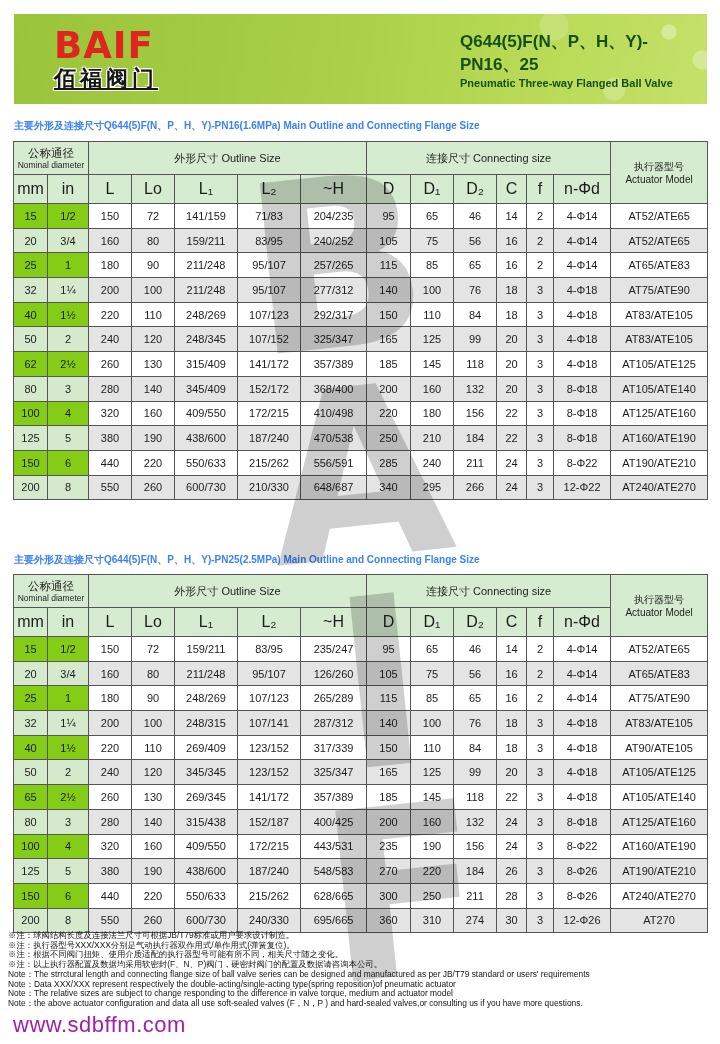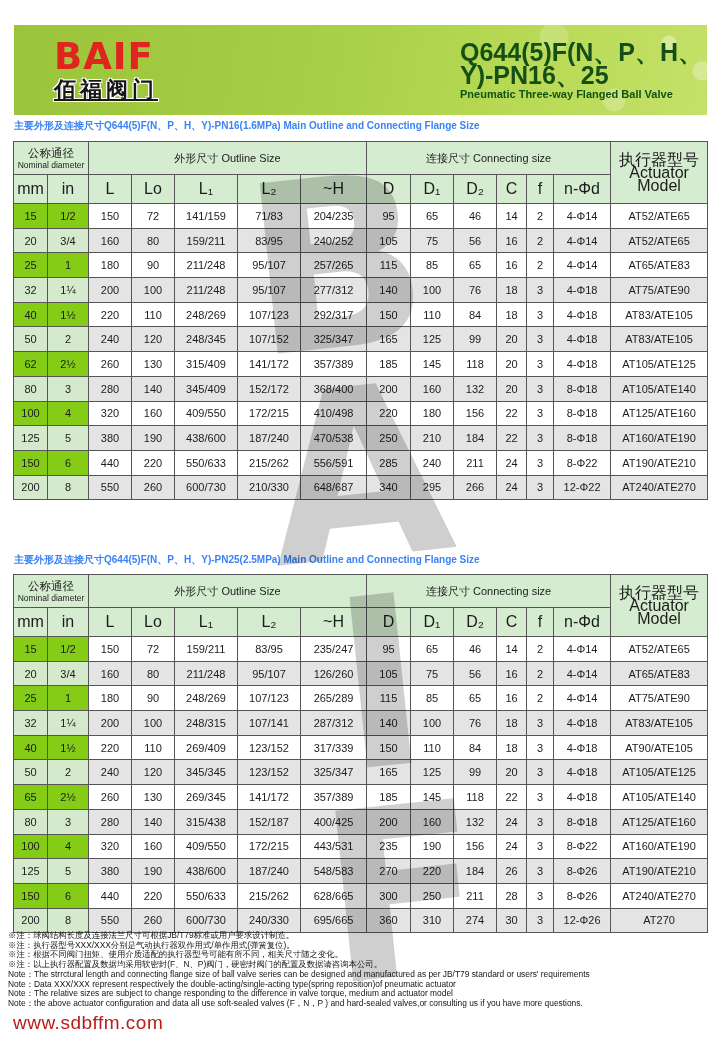--- a/index.html
+++ b/index.html
@@ -2,59 +2,59 @@
 <html><head>
 <meta charset="utf-8">
 <style>
   * { box-sizing: border-box; margin: 0; padding: 0; }
   html,body { background:#fff; }
   body { width:720px; height:1044px; font-family:"Liberation Sans", sans-serif; }
   .page { position:relative; width:720px; height:1044px; background:#fff; overflow:hidden; }
 
   
   .banner {
-    position:absolute; left:14px; top:25px; width:693px; height:90px;
+    position:absolute; left:14px; top:14px; width:693px; height:90px;
     background:
       radial-gradient(circle at 655px 18px, rgba(255,255,255,.35) 0 7px, rgba(255,255,255,0) 8px),
       radial-gradient(circle at 688px 46px, rgba(255,255,255,.30) 0 9px, rgba(255,255,255,0) 10px),
       radial-gradient(circle at 600px 75px, rgba(255,255,255,.22) 0 11px, rgba(255,255,255,0) 12px),
       radial-gradient(circle at 540px 12px, rgba(255,255,255,.18) 0 14px, rgba(255,255,255,0) 15px),
       linear-gradient(100deg, #9ac43a 0%, #a8cf46 45%, #b9da56 75%, #c4e169 100%);
   }
   .logo-block { position:absolute; left:40px; top:14px; }
   .logo-text {
     font-size:37px; font-weight:900; color:#e0241e; letter-spacing:1px;
     line-height:36px; transform:scaleY(1.02); font-family:"DejaVu Sans", sans-serif;
   }
   .logo-cn {
     font-size:22px; font-weight:bold; color:#161616; letter-spacing:4px; line-height:30px;
     text-shadow:-1px -1px 0 #fff, 1px -1px 0 #fff, -1px 1px 0 #fff, 1px 1px 0 #fff;
     text-decoration:underline;
   }
   .banner-right { position:absolute; left:446px; top:16px; color:#145016; }
   .banner-right .l1 { font-size:17px; font-weight:bold; letter-spacing:1px; line-height:21px; }
-  .banner-right .l2 { font-size:25px; font-weight:bold; line-height:23px; }
+  .banner-right .l2 { font-size:17px; font-weight:bold; line-height:23px; }
   .banner-right .l3 { font-size:11px; font-weight:bold; line-height:15px; }
 
   
   .section-title { position:absolute; left:14px; font-size:10px; font-weight:bold; color:#3b82f6; white-space:nowrap; }
   #title-0 { top:119px; }
   #title-1 { top:553px; }
 
   
   table.spec { position:absolute; left:13px; width:694px; border-collapse:collapse; table-layout:fixed; background:#fff; }
   #table-0 { top:141px; }
   #table-1 { top:574px; }
   table.spec th, table.spec td { border:1px solid #555; text-align:center; vertical-align:middle; color:#1c1c1c; overflow:hidden; }
   table.spec { border:1.5px solid #3a3a3a; }
   thead th { background:#d6ecd0; font-weight:normal; }
   th.group { font-size:11px; height:33px; }
   th.group .cn { font-size:11.5px; }
   th.group .en-small { display:block; font-size:8.5px; line-height:9px; color:#222; }
-  th.actuator { font-size:16px; line-height:13px; }
+  th.actuator { font-size:10px; line-height:13px; }
   tr.colrow th { font-size:16px; height:29px; font-weight:normal; }
   tbody td { font-size:11px; height:24.7px; background:#fff; }
   tbody tr:nth-child(even) td { background:#e4e4e4; }
   tbody td.c-green { background:#84cc16; }
   tbody tr:nth-child(even) td.c-green { background:#d5e9cd; }
 
   col.c-mm{width:34px} col.c-in{width:41px} col.c-L{width:43px} col.c-Lo{width:43px}
   col.c-L1{width:63px} col.c-L2{width:63px} col.c-H{width:66px}
   col.c-D{width:44px} col.c-D1{width:43px} col.c-D2{width:43px}
   col.c-C{width:30px} col.c-f{width:27px} col.c-nd{width:57px} col.c-act{width:97px}
@@ -67,21 +67,21 @@
     mix-blend-mode:multiply; opacity:.42; color:#8d8d8d; font-weight:900;
     font-family:"DejaVu Sans", sans-serif;
   }
   .watermark span { font-size:235px; line-height:198px; }
 
   
   .notes { position:absolute; left:8px; top:931px; width:690px; z-index:8; }
   .note-line { font-size:8.4px; line-height:9.7px; color:#141414; white-space:nowrap; }
 
   
-  .footer-url { position:absolute; left:13px; top:1012px; font-size:19px; color:#b91c1c; letter-spacing:.5px; z-index:8; }
+  .footer-url { position:absolute; left:13px; top:1012px; font-size:22px; color:#a21caf; letter-spacing:.5px; z-index:8; }
 </style>
 </head>
 <body>
 
 <div class="page">
 
   <div class="banner">
     <div class="logo-block">
       <div class="logo-text">BAIF</div>
       <div class="logo-cn">佰福阀门</div>

